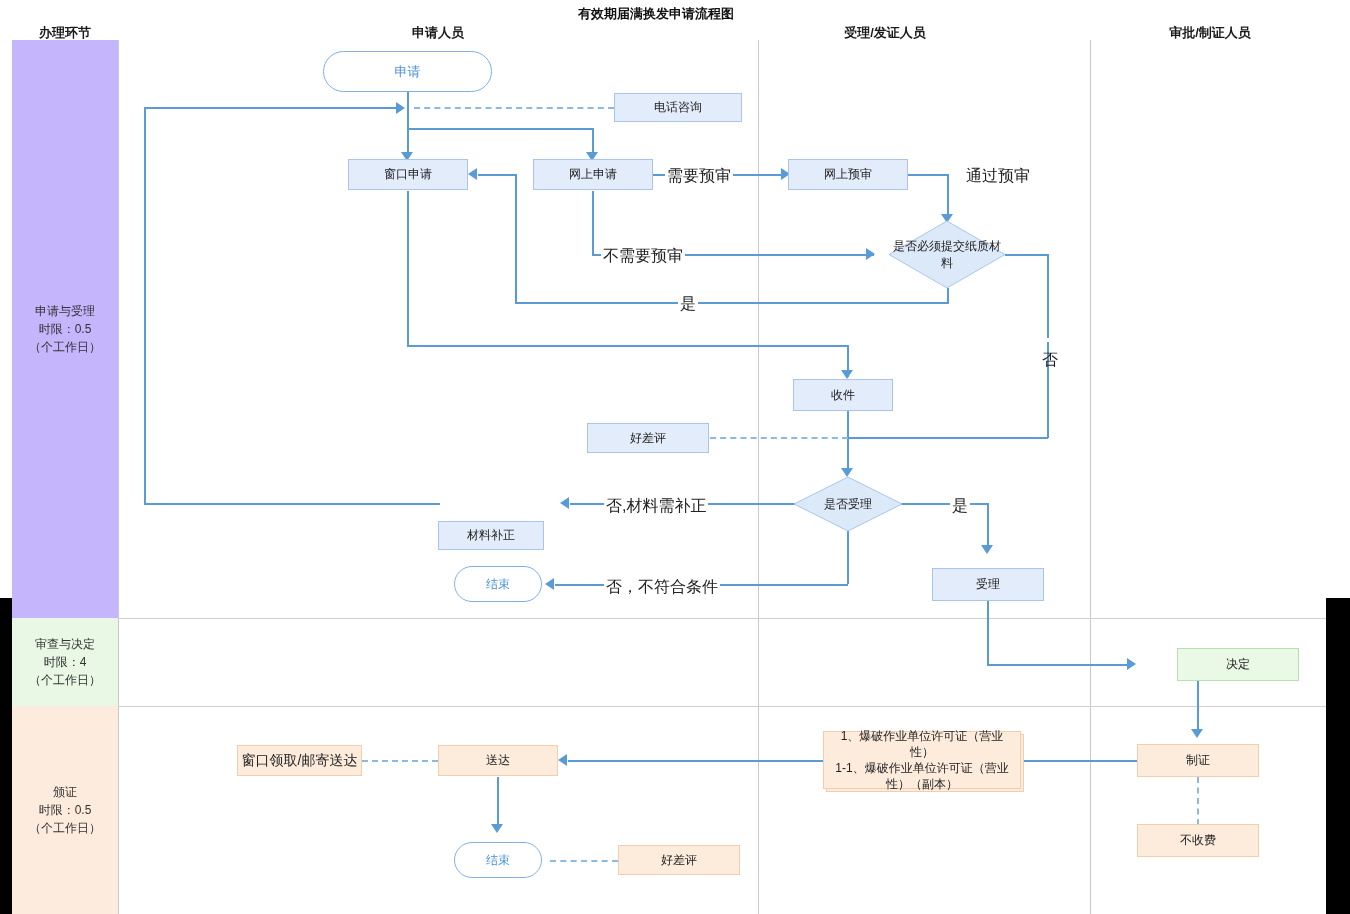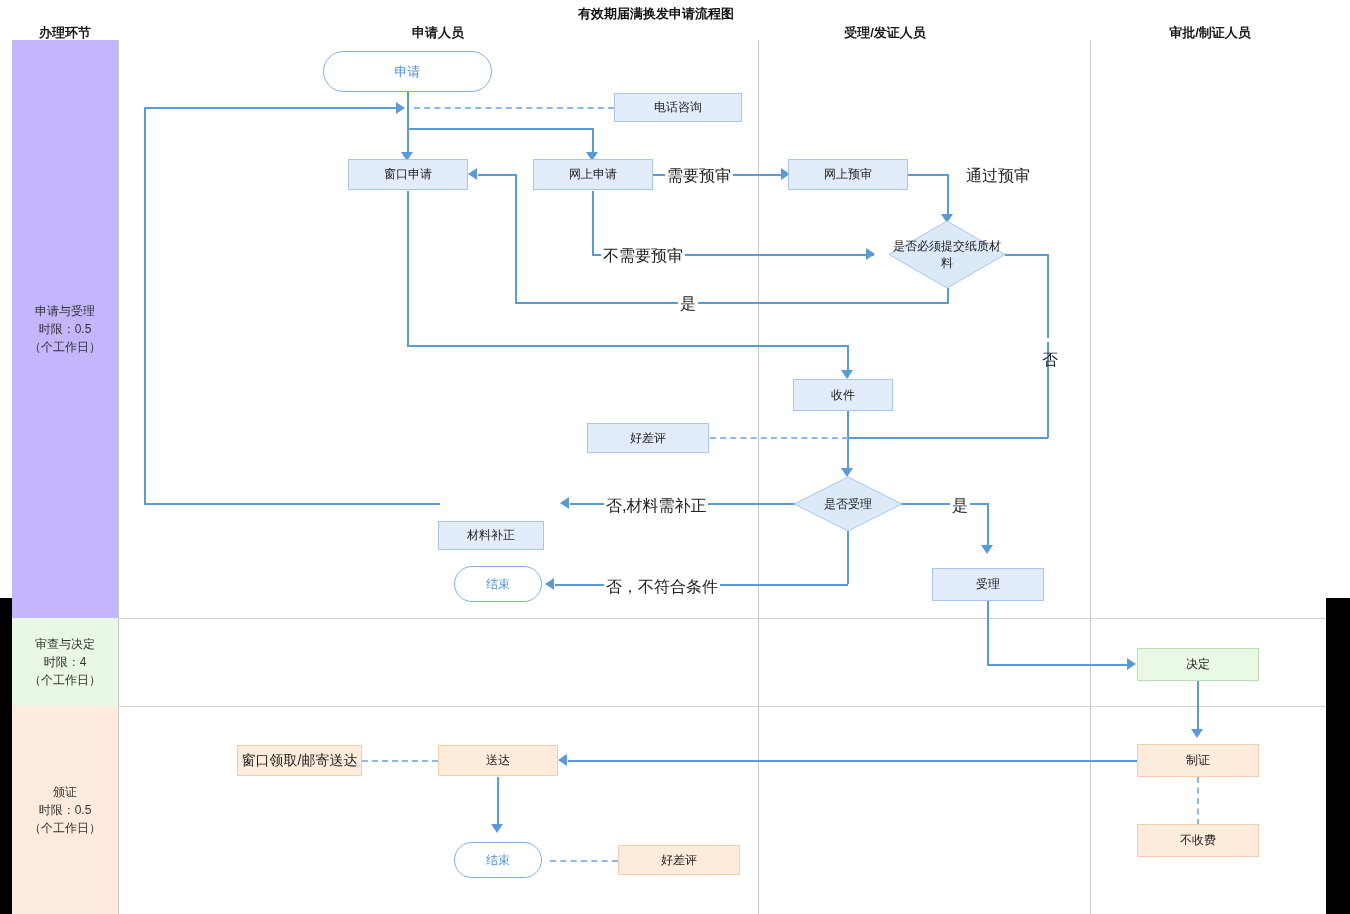--- a/index.html
+++ b/index.html
@@ -12,21 +12,21 @@
   .lane-div{position:absolute;width:1px;background:#c9c9c9;}
   .row-div{position:absolute;height:1px;background:#d0d0d0;}
 
   .phase{position:absolute;left:12px;width:106px;display:flex;align-items:center;justify-content:center;text-align:center;font-size:12px;color:#333;line-height:1.5;}
   .phase.blue{background:#c4b5fd;}
   .phase.green{background:#e8f8e4;}
   .phase.peach{background:#fdecdd;}
 
   .node{position:absolute;box-sizing:border-box;display:flex;align-items:center;justify-content:center;text-align:center;font-size:12px;line-height:1.35;}
   .n-blue{background:#e3ecfa;border:1px solid #a9c6ea;color:#222;}
-  .n-green{background:#e9f9e5;border:1px solid #b9dfb0;color:#222;}
+  .n-green{background:#e9f9e5;border:1px solid #b9dfb0;color:#222;margin-left:40px;}
   .n-peach{background:#fdecdc;border:1px solid #f0cfae;color:#222;}
   .n-term{background:#fff;border:1.5px solid #7fb0e3;border-radius:22px;color:#4a90d9;}
   .n-doc{background:#fdecdc;border:1px solid #efcdad;color:#222;font-size:12px;
          box-shadow:3px 3px 0 -1px #fdecdc, 3px 3px 0 0 #efcdad;}
   .diamond{position:absolute;}
   .diamond svg{display:block;}
   .diamond .dtext{position:absolute;inset:0;display:flex;align-items:center;justify-content:center;text-align:center;font-size:12px;color:#222;line-height:1.35;}
 
   .ln{position:absolute;background:#5b9bd5;}
   .lnh{height:1.6px;}
@@ -204,20 +204,24 @@
   <div class="node n-term" style="left:454px;top:566px;width:88px;height:36px;">结束</div>
 
   <div class="node n-blue" style="left:932px;top:568px;width:112px;height:33px;">受理</div>
 
   <div class="node n-green" style="left:1137px;top:648px;width:122px;height:33px;">决定</div>
 
   <div class="node n-peach" style="left:1137px;top:744px;width:122px;height:33px;">制证</div>
 
   <div class="node n-peach" style="left:1137px;top:824px;width:122px;height:33px;">不收费</div>
 
+  <div class="node n-doc" style="left:823px;top:731px;width:198px;height:58px;flex-direction:column;align-items:flex-start;justify-content:center;padding:0 8px;">
+    <div>1、爆破作业单位许可证（营业性）</div>
+    <div>1-1、爆破作业单位许可证（营业性）（副本）</div>
+  </div>
 
   <div class="node n-peach" style="left:438px;top:745px;width:120px;height:31px;">送达</div>
 
   <div class="node n-peach" style="left:237px;top:745px;width:125px;height:31px;font-size:14px;">窗口领取/邮寄送达</div>
 
   <div class="node n-term" style="left:454px;top:842px;width:88px;height:36px;">结束</div>
 
   <div class="node n-peach" style="left:618px;top:845px;width:122px;height:30px;">好差评</div>
 
   <div class="blackbar" style="left:0;top:598px;width:12px;height:316px;"></div>

